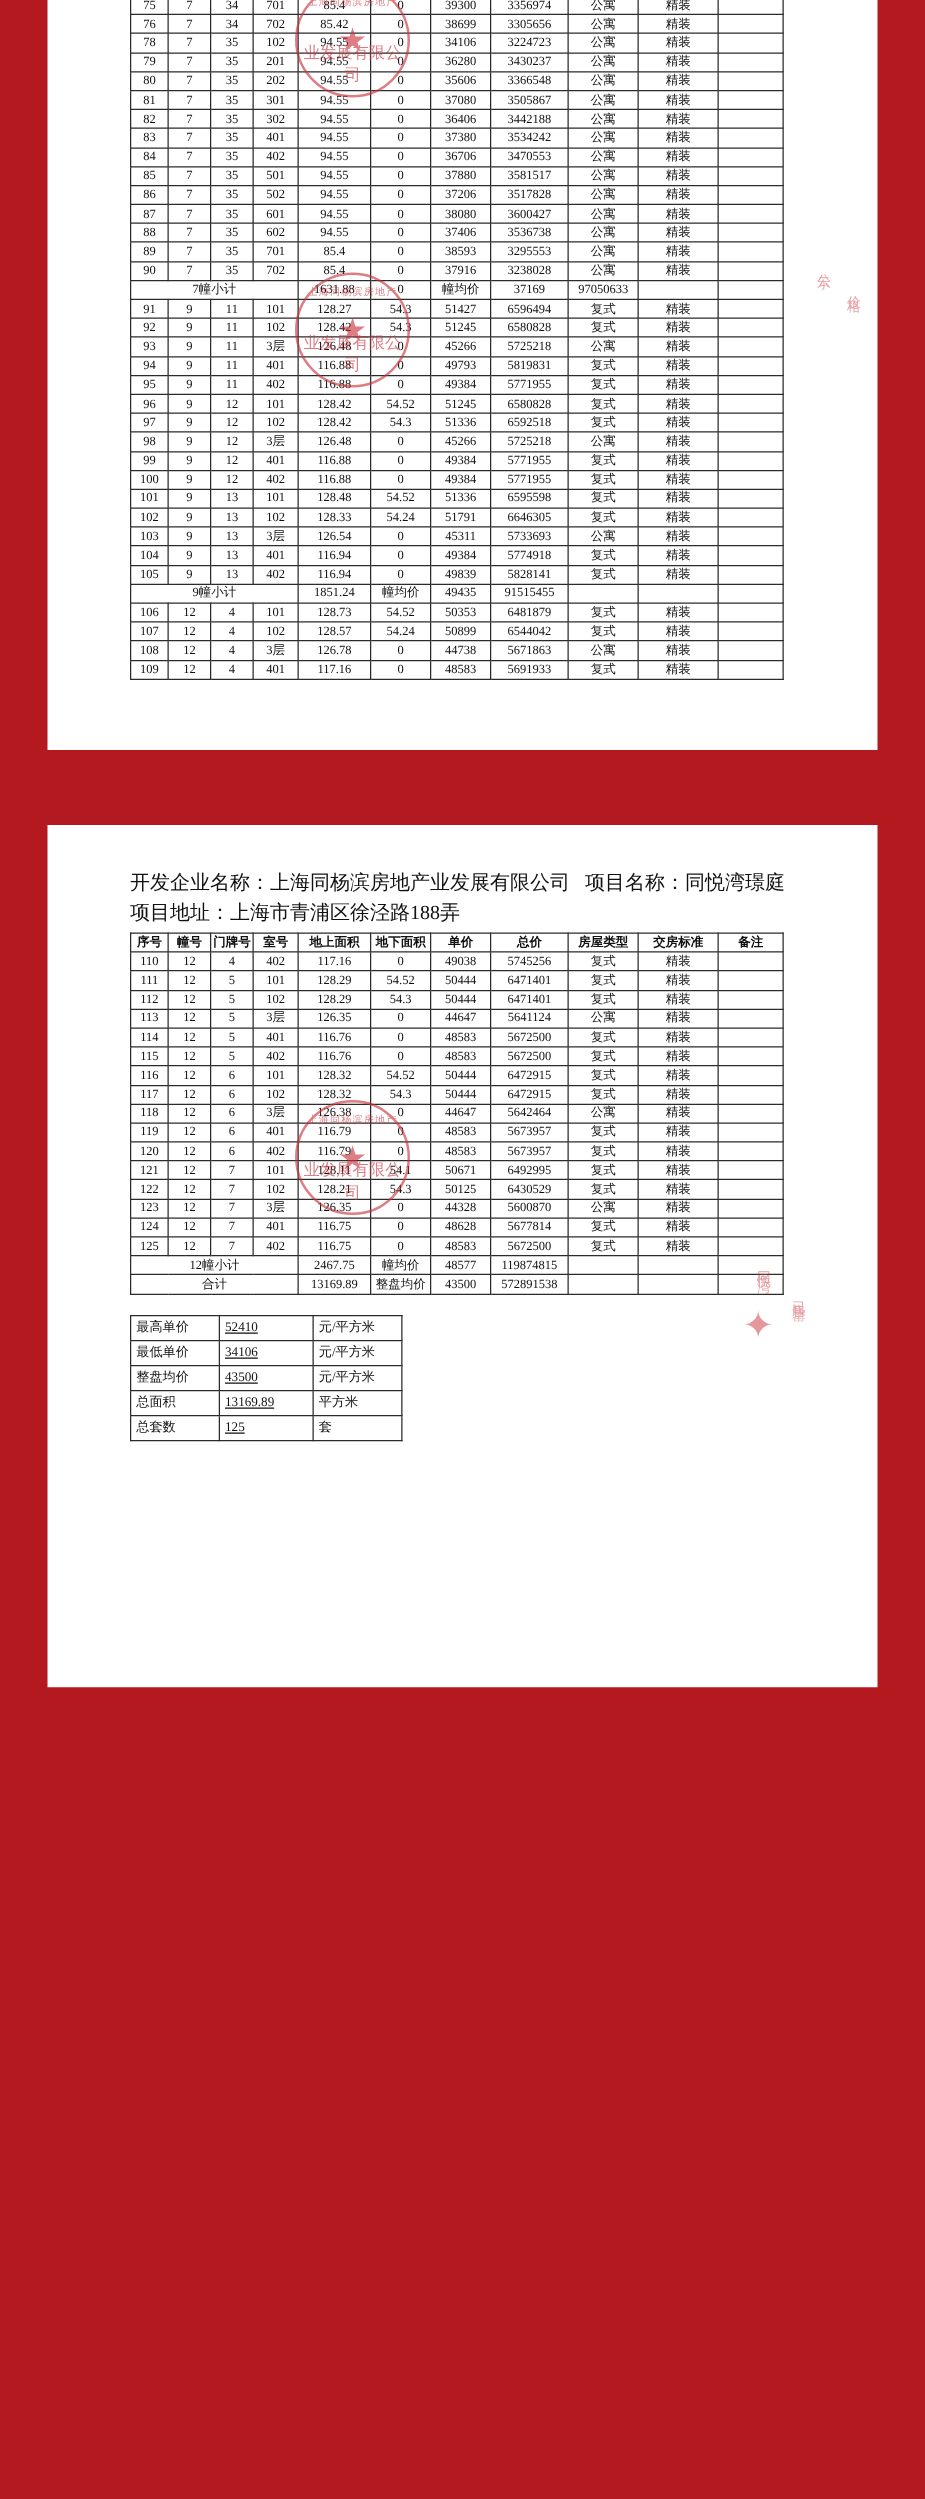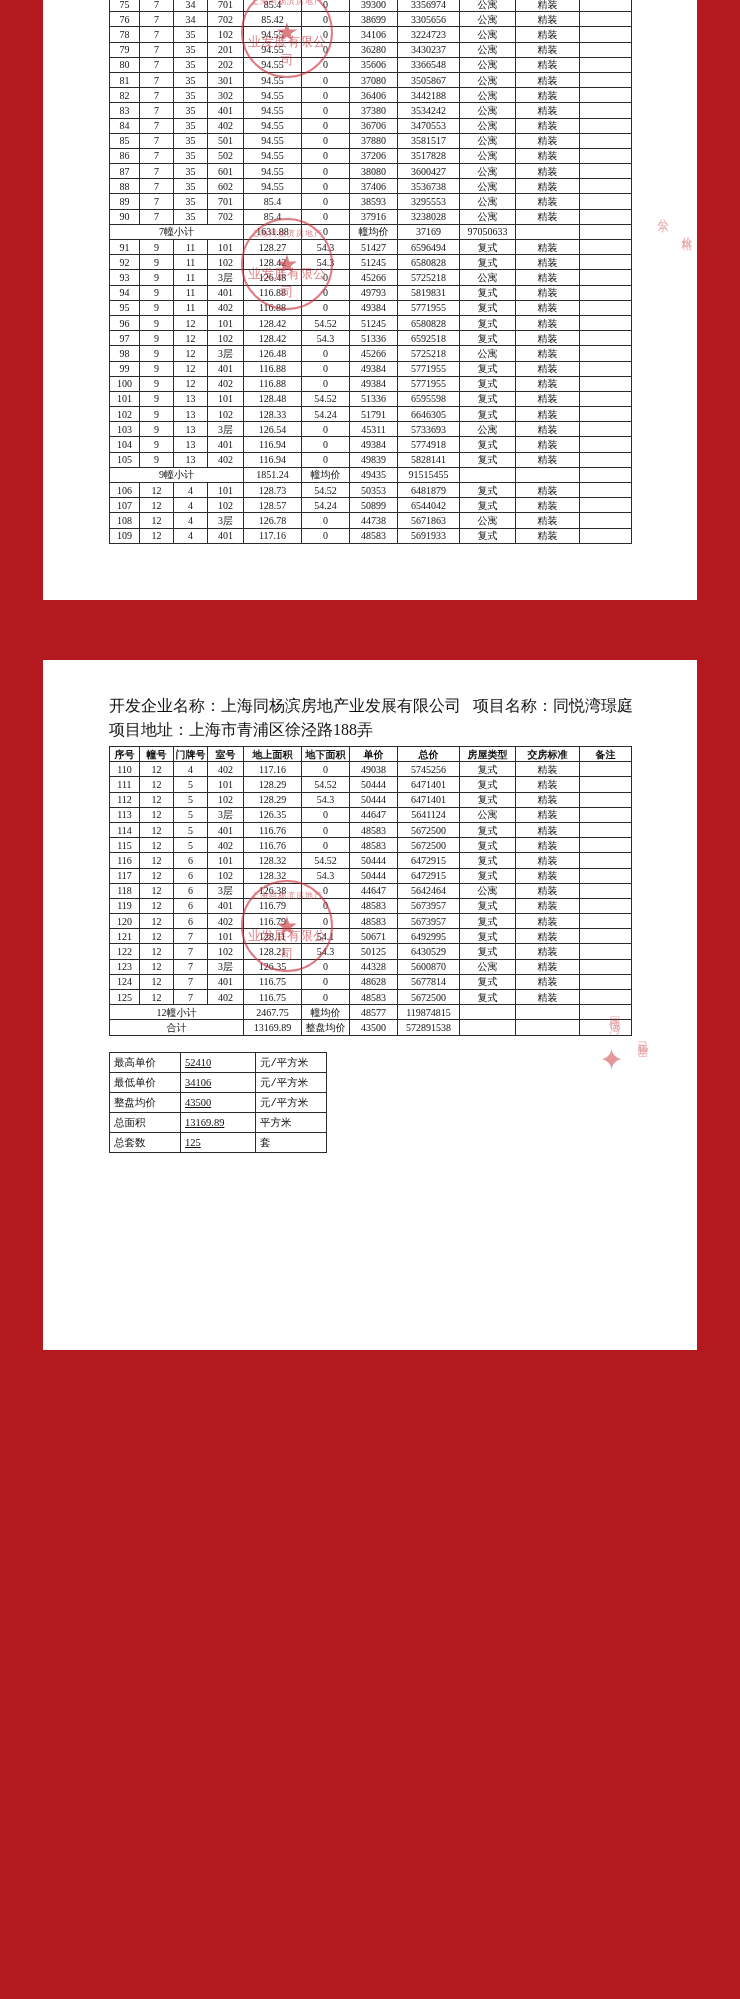--- a/index.html
+++ b/index.html
@@ -12,20 +12,21 @@
   .page{
     width:740px;
     position:relative;
     background:#b3191e;
   }
   
   .sheet{
     background:#ffffff;
     margin:0 auto;
     position:relative;
+    padding-left:10px;
   }
   .sheet-1{width:654px;height:600px;margin-top:0;}
   .gap{height:60px;background:#b3191e;}
   .sheet-2{width:654px;height:690px;}
 
   
   table.doc{
     border-collapse:collapse;
     font-family:"Liberation Serif", serif;
     font-size:10px;
@@ -79,21 +80,21 @@
   table.sum td{
     border:1px solid #2b2b2b;
     height:19px;
     line-height:18px;
     padding:0 4px;
     text-align:left;
     white-space:nowrap;
   }
   table.sum td.lab{width:62px;}
   table.sum td.val{width:66px;text-decoration:underline;}
-  table.sum td.unit{width:62px;font-family:Liberation Mono, monospace;}
+  table.sum td.unit{width:62px;}
 
   
   .seal{
     position:absolute;
     border:2px solid #c8303a;
     border-radius:50%;
     color:#c8303a;
     opacity:.62;
     pointer-events:none;
   }

